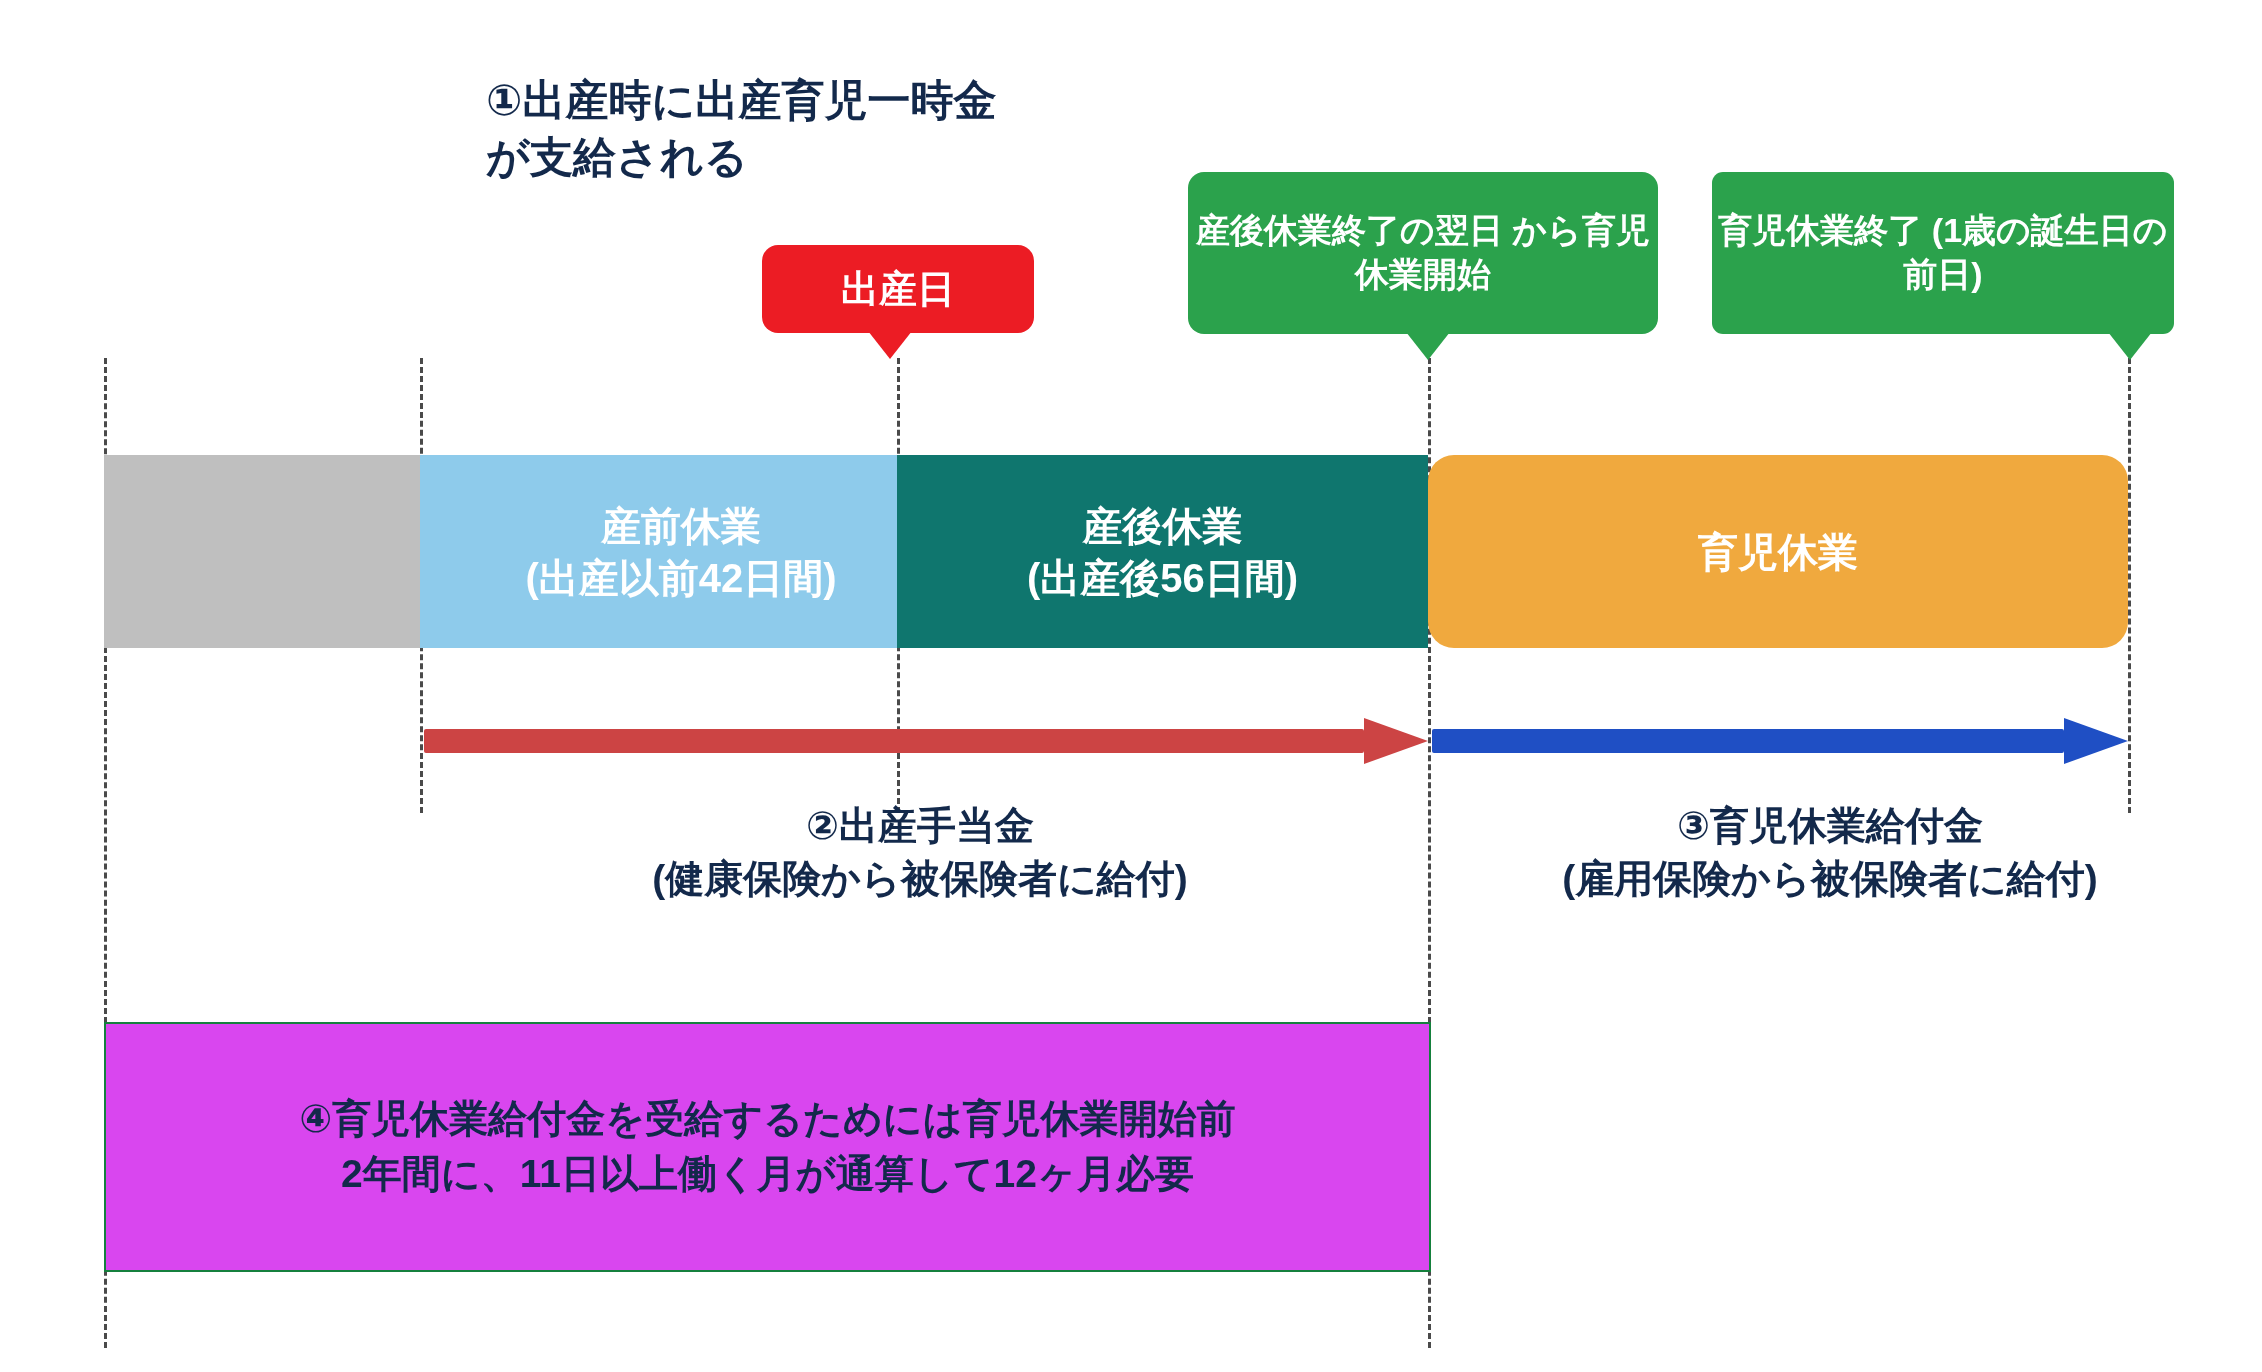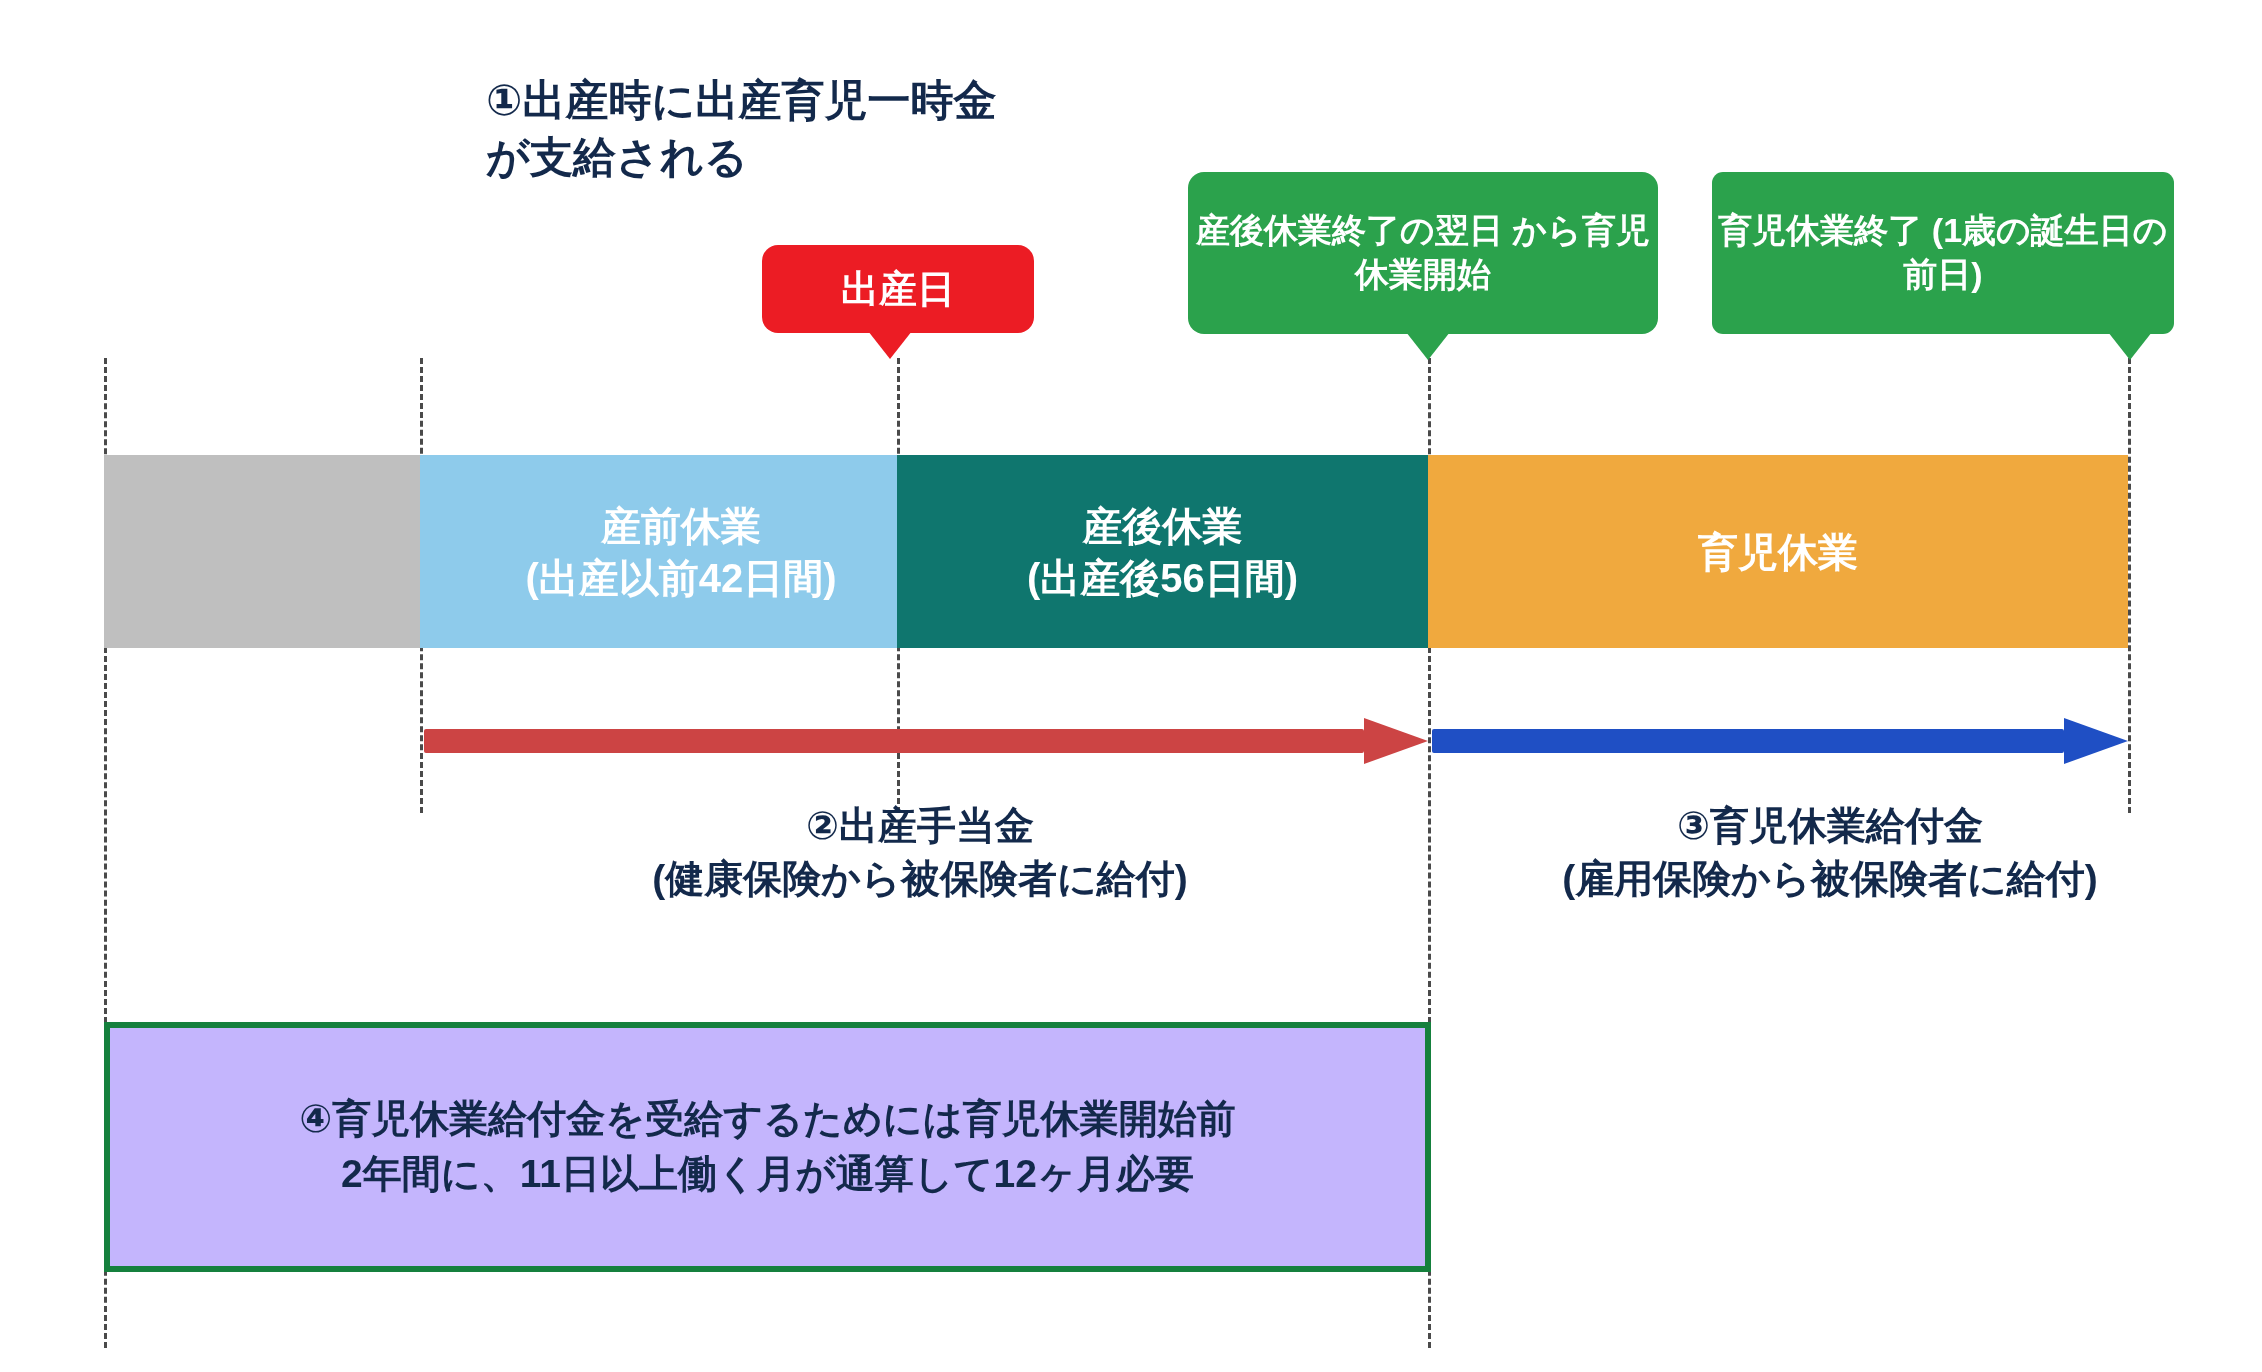--- a/index.html
+++ b/index.html
@@ -112,22 +112,22 @@
     font-size: 39px;
     line-height: 1.35;
     text-align: center;
     white-space: pre-line;
   }
 
   
   .notebox {
     position: absolute;
     box-sizing: border-box;
-    background: #c4b5fd;
-    border: 6px solid #15803d;
+    background: #d946ef;
+    border: 2px solid #15803d;
     display: flex;
     align-items: center;
     justify-content: center;
   }
   .notebox .note-text {
     color: #13294b;
     font-weight: bold;
     font-size: 39px;
     line-height: 1.4;
     text-align: center;
@@ -172,21 +172,21 @@
   <div class="bar" style="left:420px; top:455px; width:477px; height:193px; background:#8ecbeb;padding-left:45px;">
     <span>産前休業
 (出産以前42日間)</span>
   </div>
 
   <div class="bar" style="left:897px; top:455px; width:531px; height:193px; background:#0f766e;">
     <span>産後休業
 (出産後56日間)</span>
   </div>
 
-  <div class="bar" style="left:1428px; top:455px; width:700px; height:193px; background:#f0a93e;">
+  <div class="bar" style="left:1428px; top:455px; width:700px; height:193px; background:#f0a93e;border-radius:26px;">
     <span>育児休業</span>
   </div>
 
   <div class="arrow-wrap" style="left:424px; top:718px; width:1004px;">
     <div class="arrow-shaft" style="width:940px; background:#cc4444;"></div>
     <div class="arrow-head" style="left:940px; border-left:64px solid #cc4444;"></div>
   </div>
 
   <div class="arrow-wrap" style="left:1432px; top:718px; width:696px;">
     <div class="arrow-shaft" style="width:632px; background:#1f4fc4;"></div>

